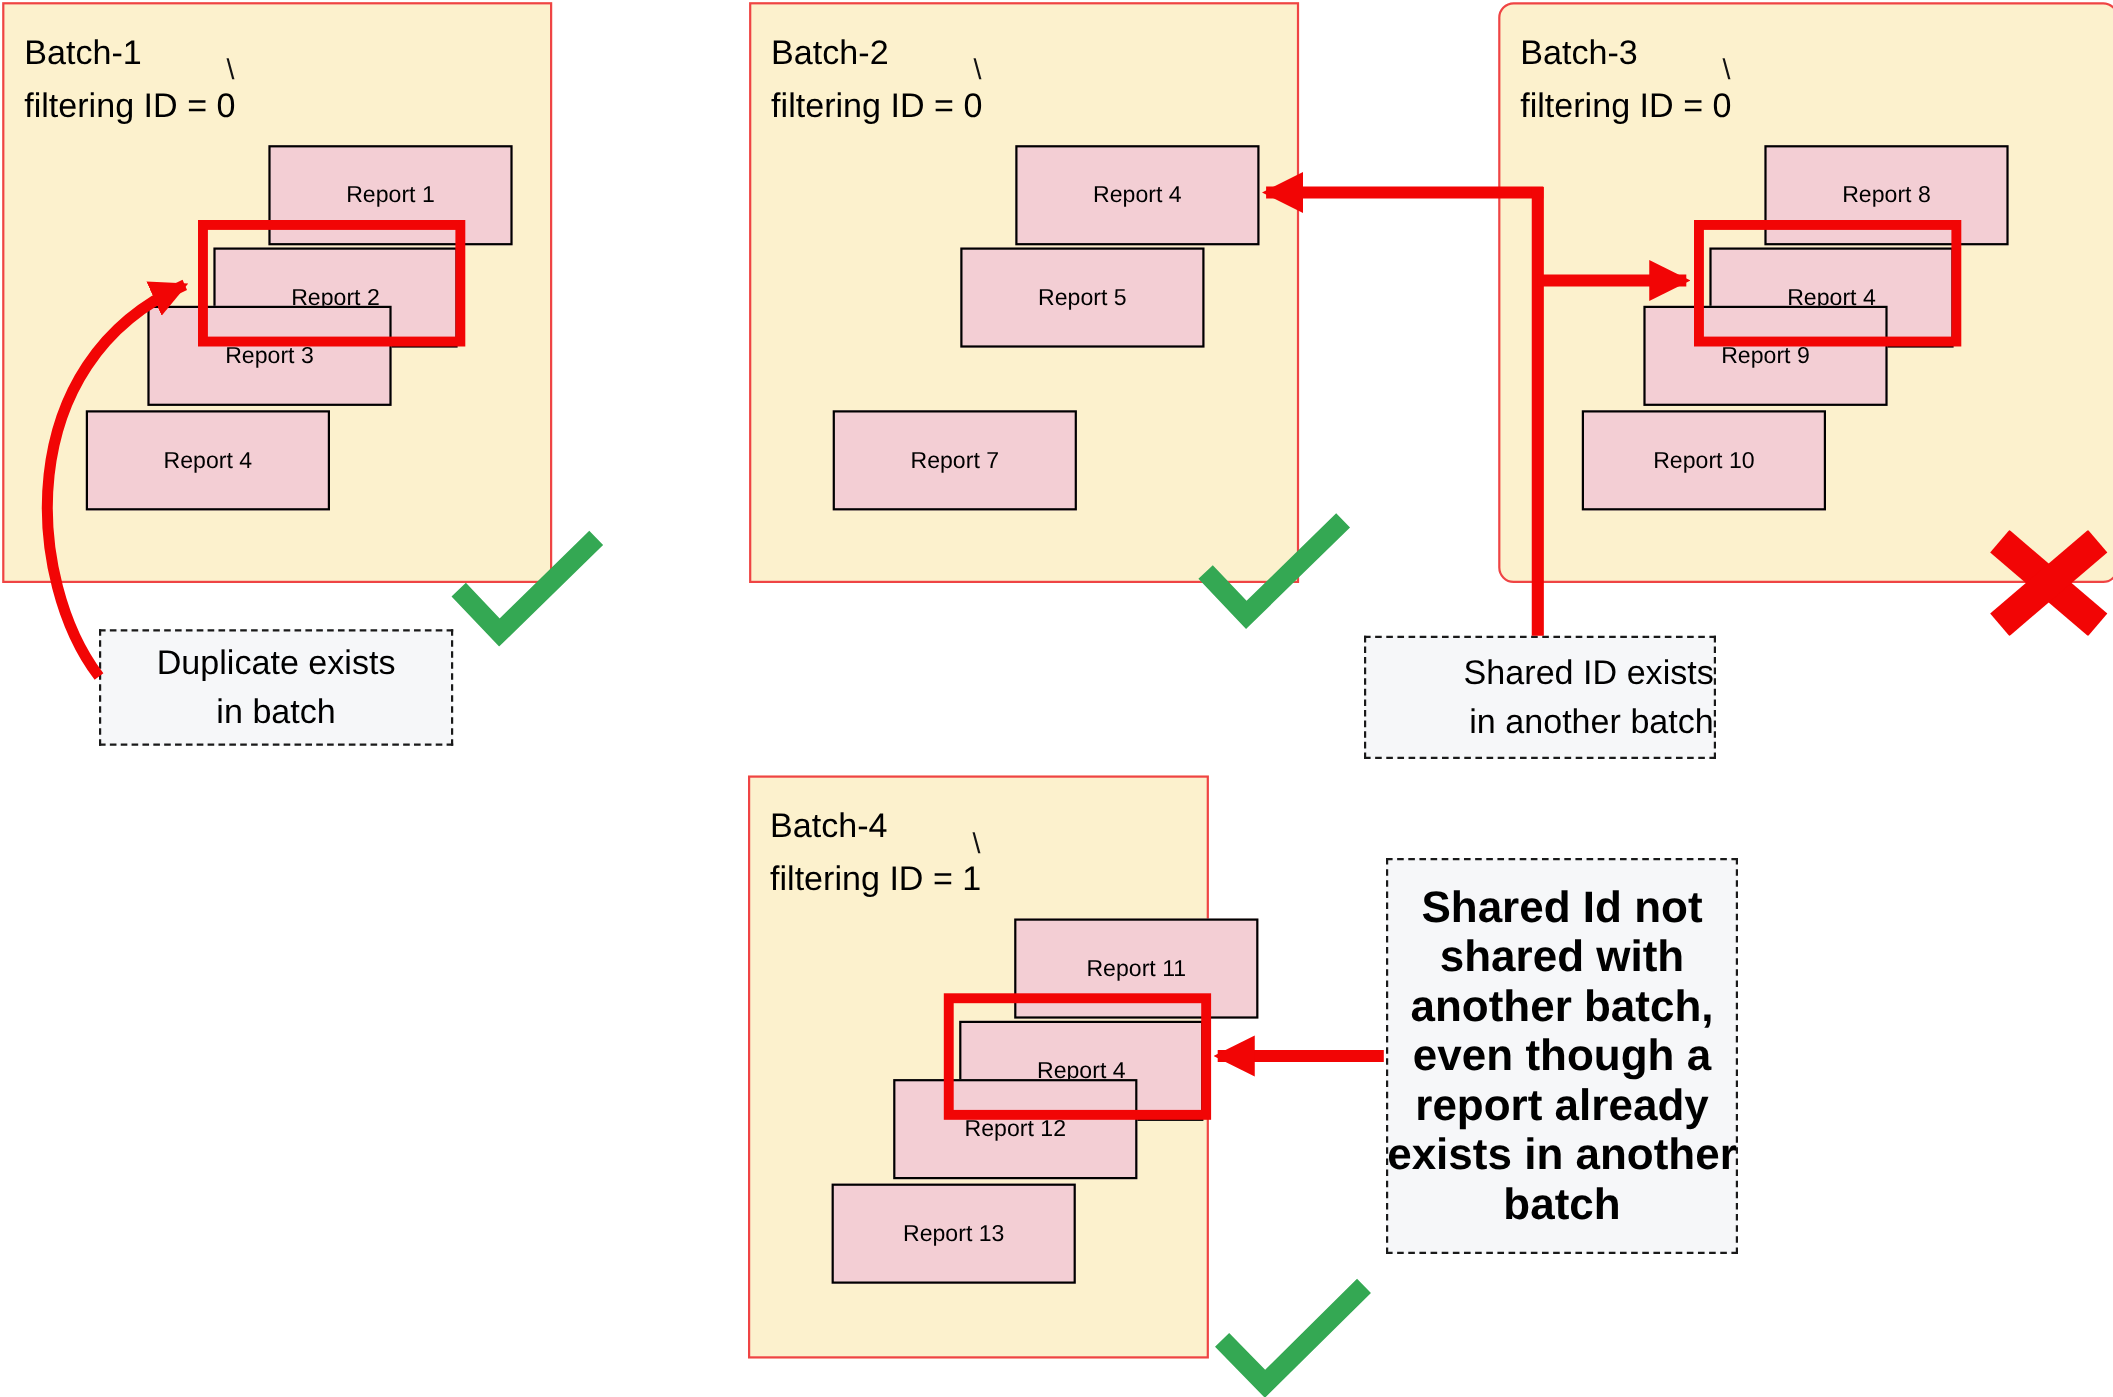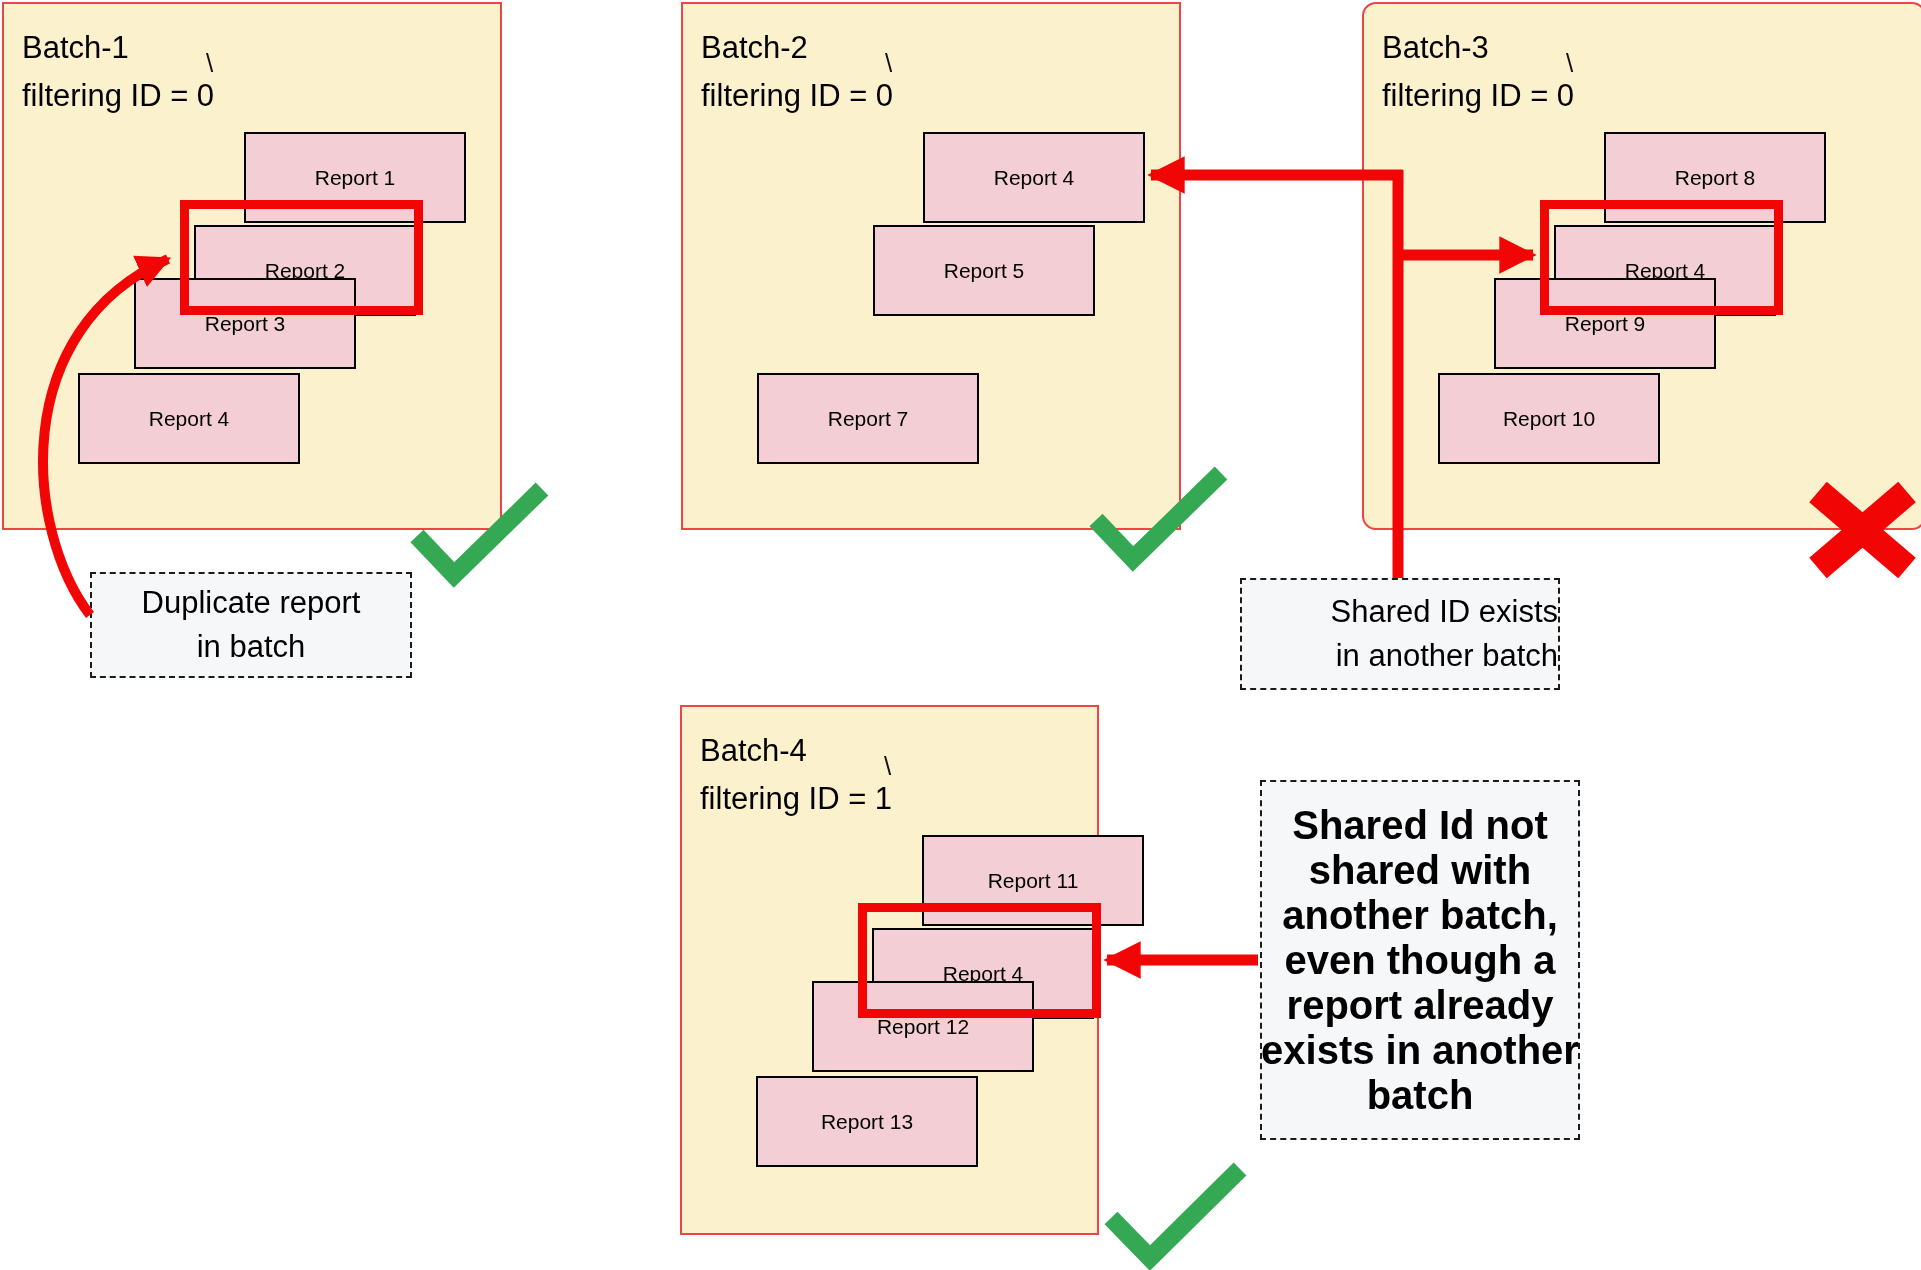--- a/index.html
+++ b/index.html
@@ -135,21 +135,21 @@
     <div class="card pos-c">
         <span>Report 12</span>
       </div>
     <div class="card pos-d">
         <span>Report 13</span>
       </div>
     <div class="hlbox"></div>
   </div>
 
   <div class="note note-dup">
-    <div class="note-line">Duplicate report</div>
+    <div class="note-line">Duplicate exists</div>
     <div class="note-line">in batch</div>
   </div>
 
   <div class="note note-shared">
     <div class="note-line">Shared ID exists</div>
     <div class="note-line">in another batch</div>
   </div>
 
   <div class="note note-big">
     <div class="note-line">Shared Id not</div>

